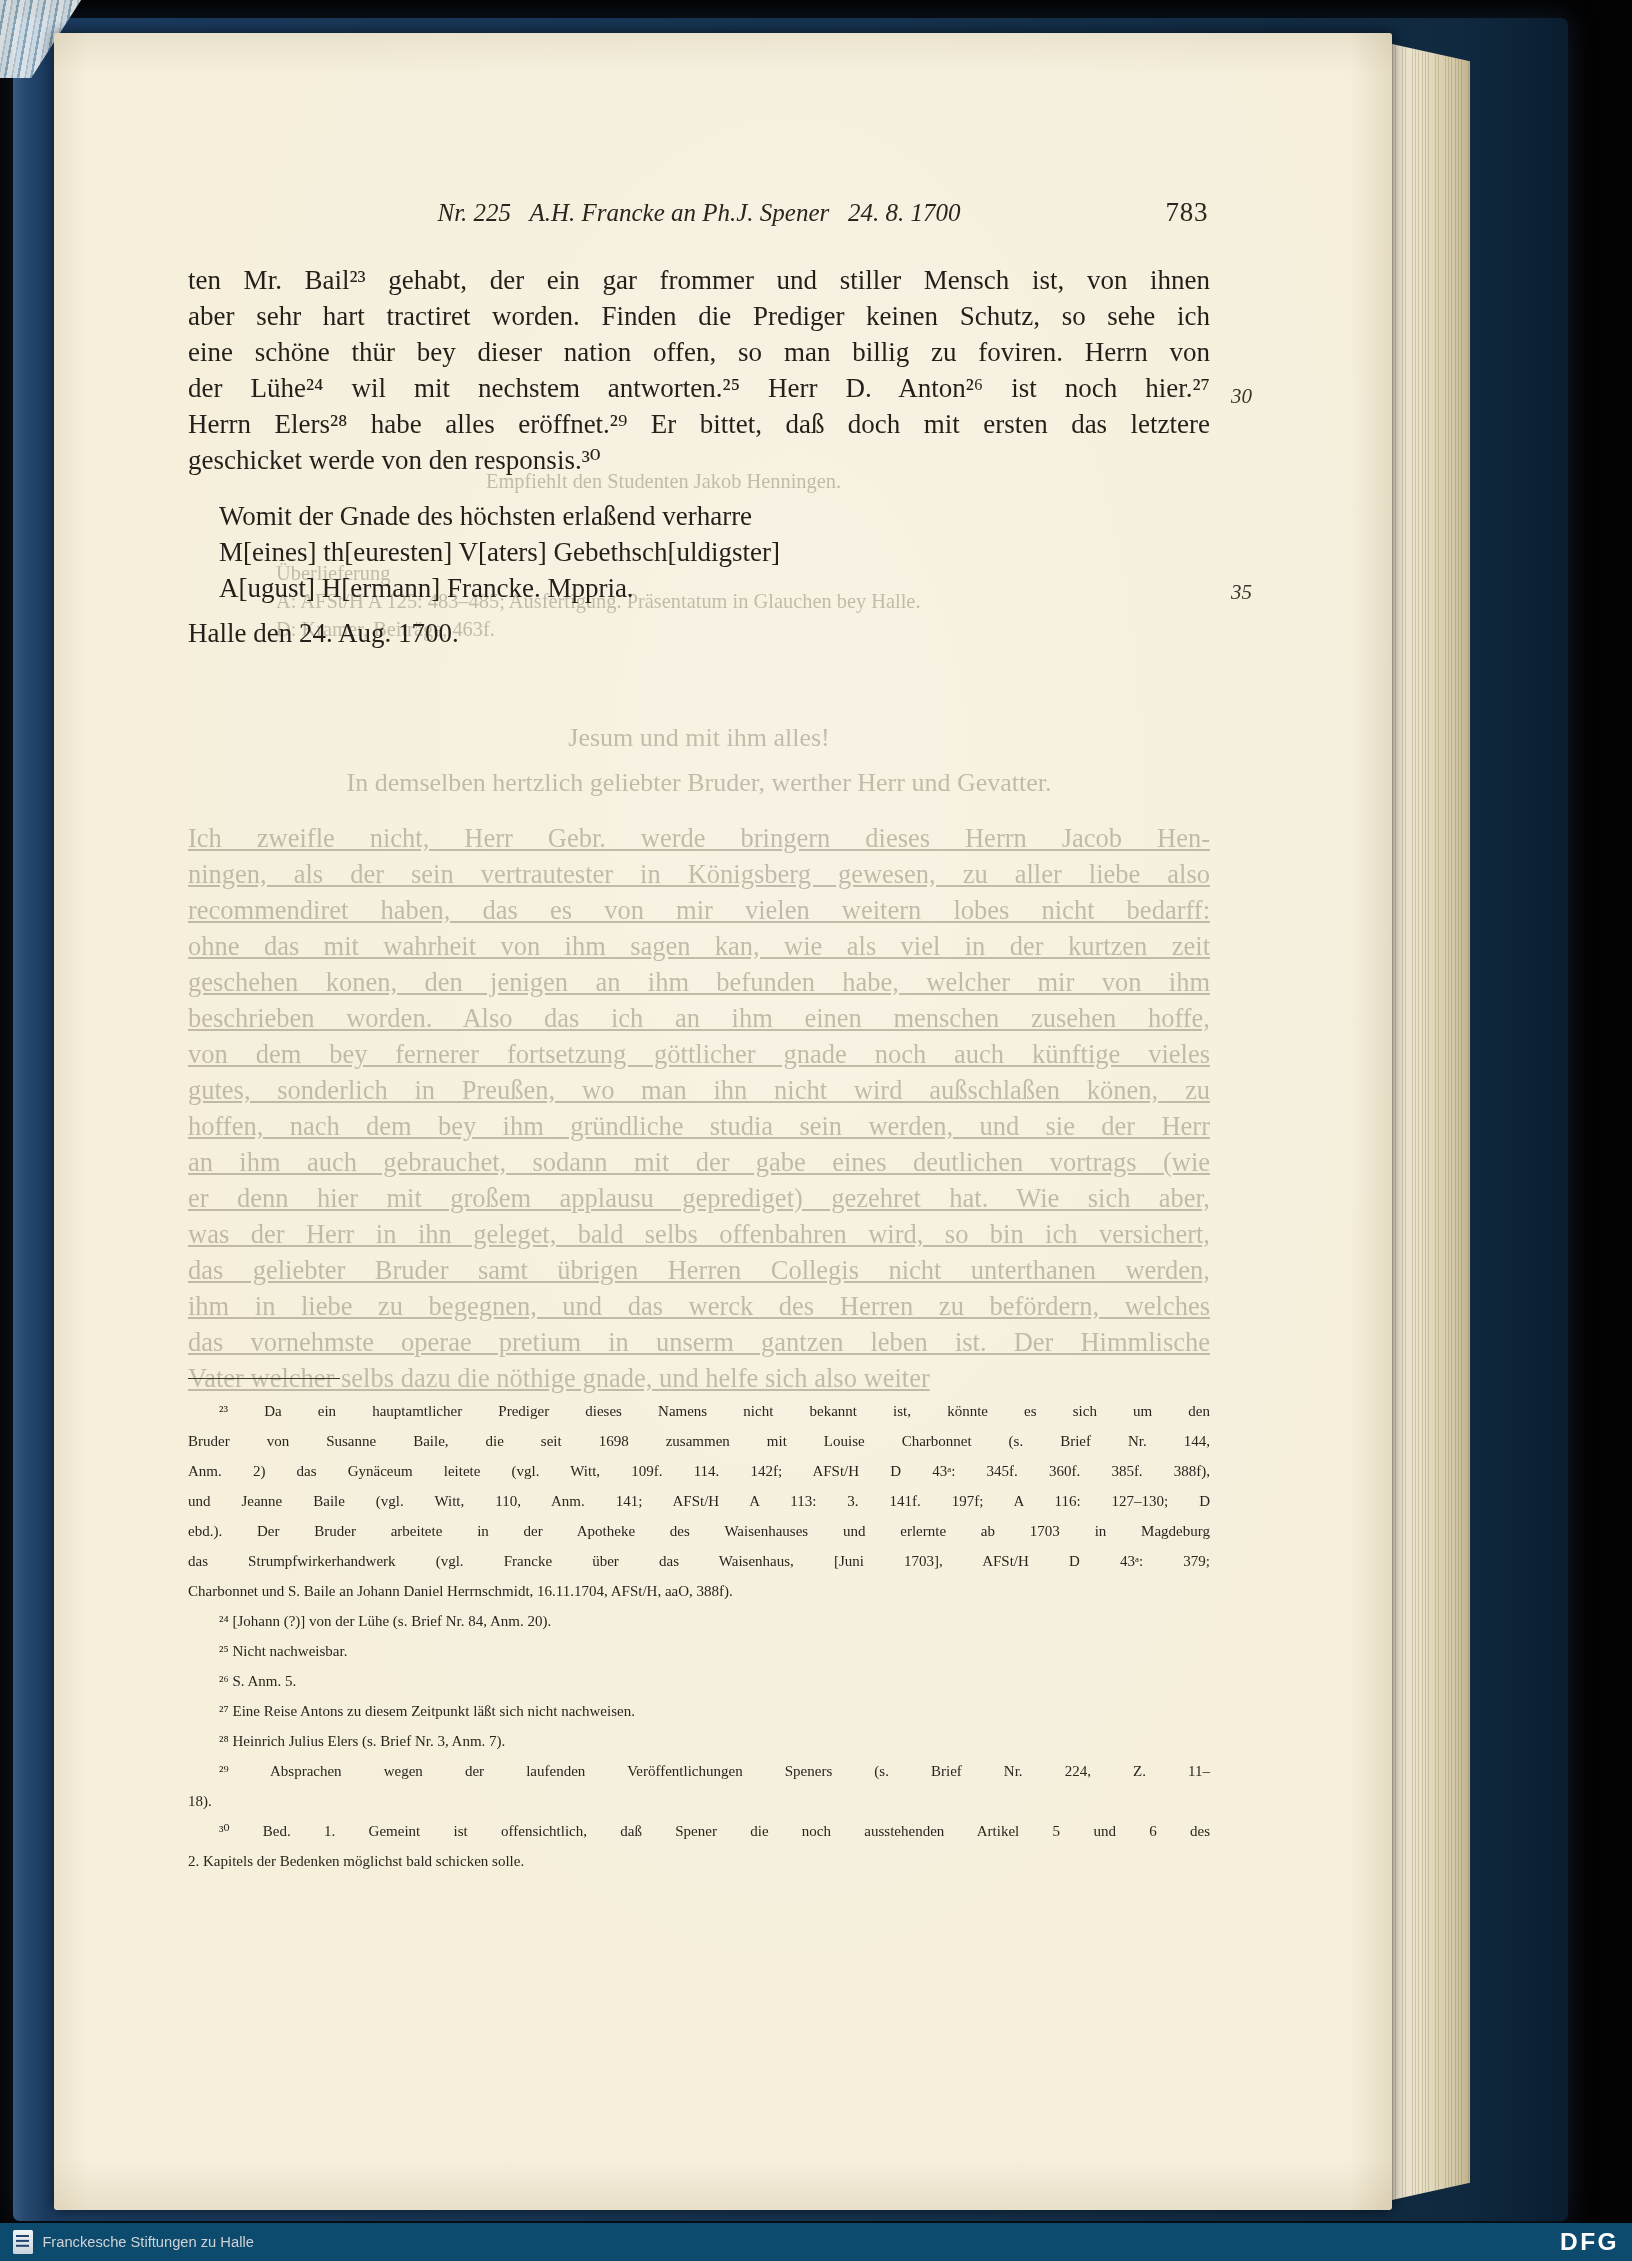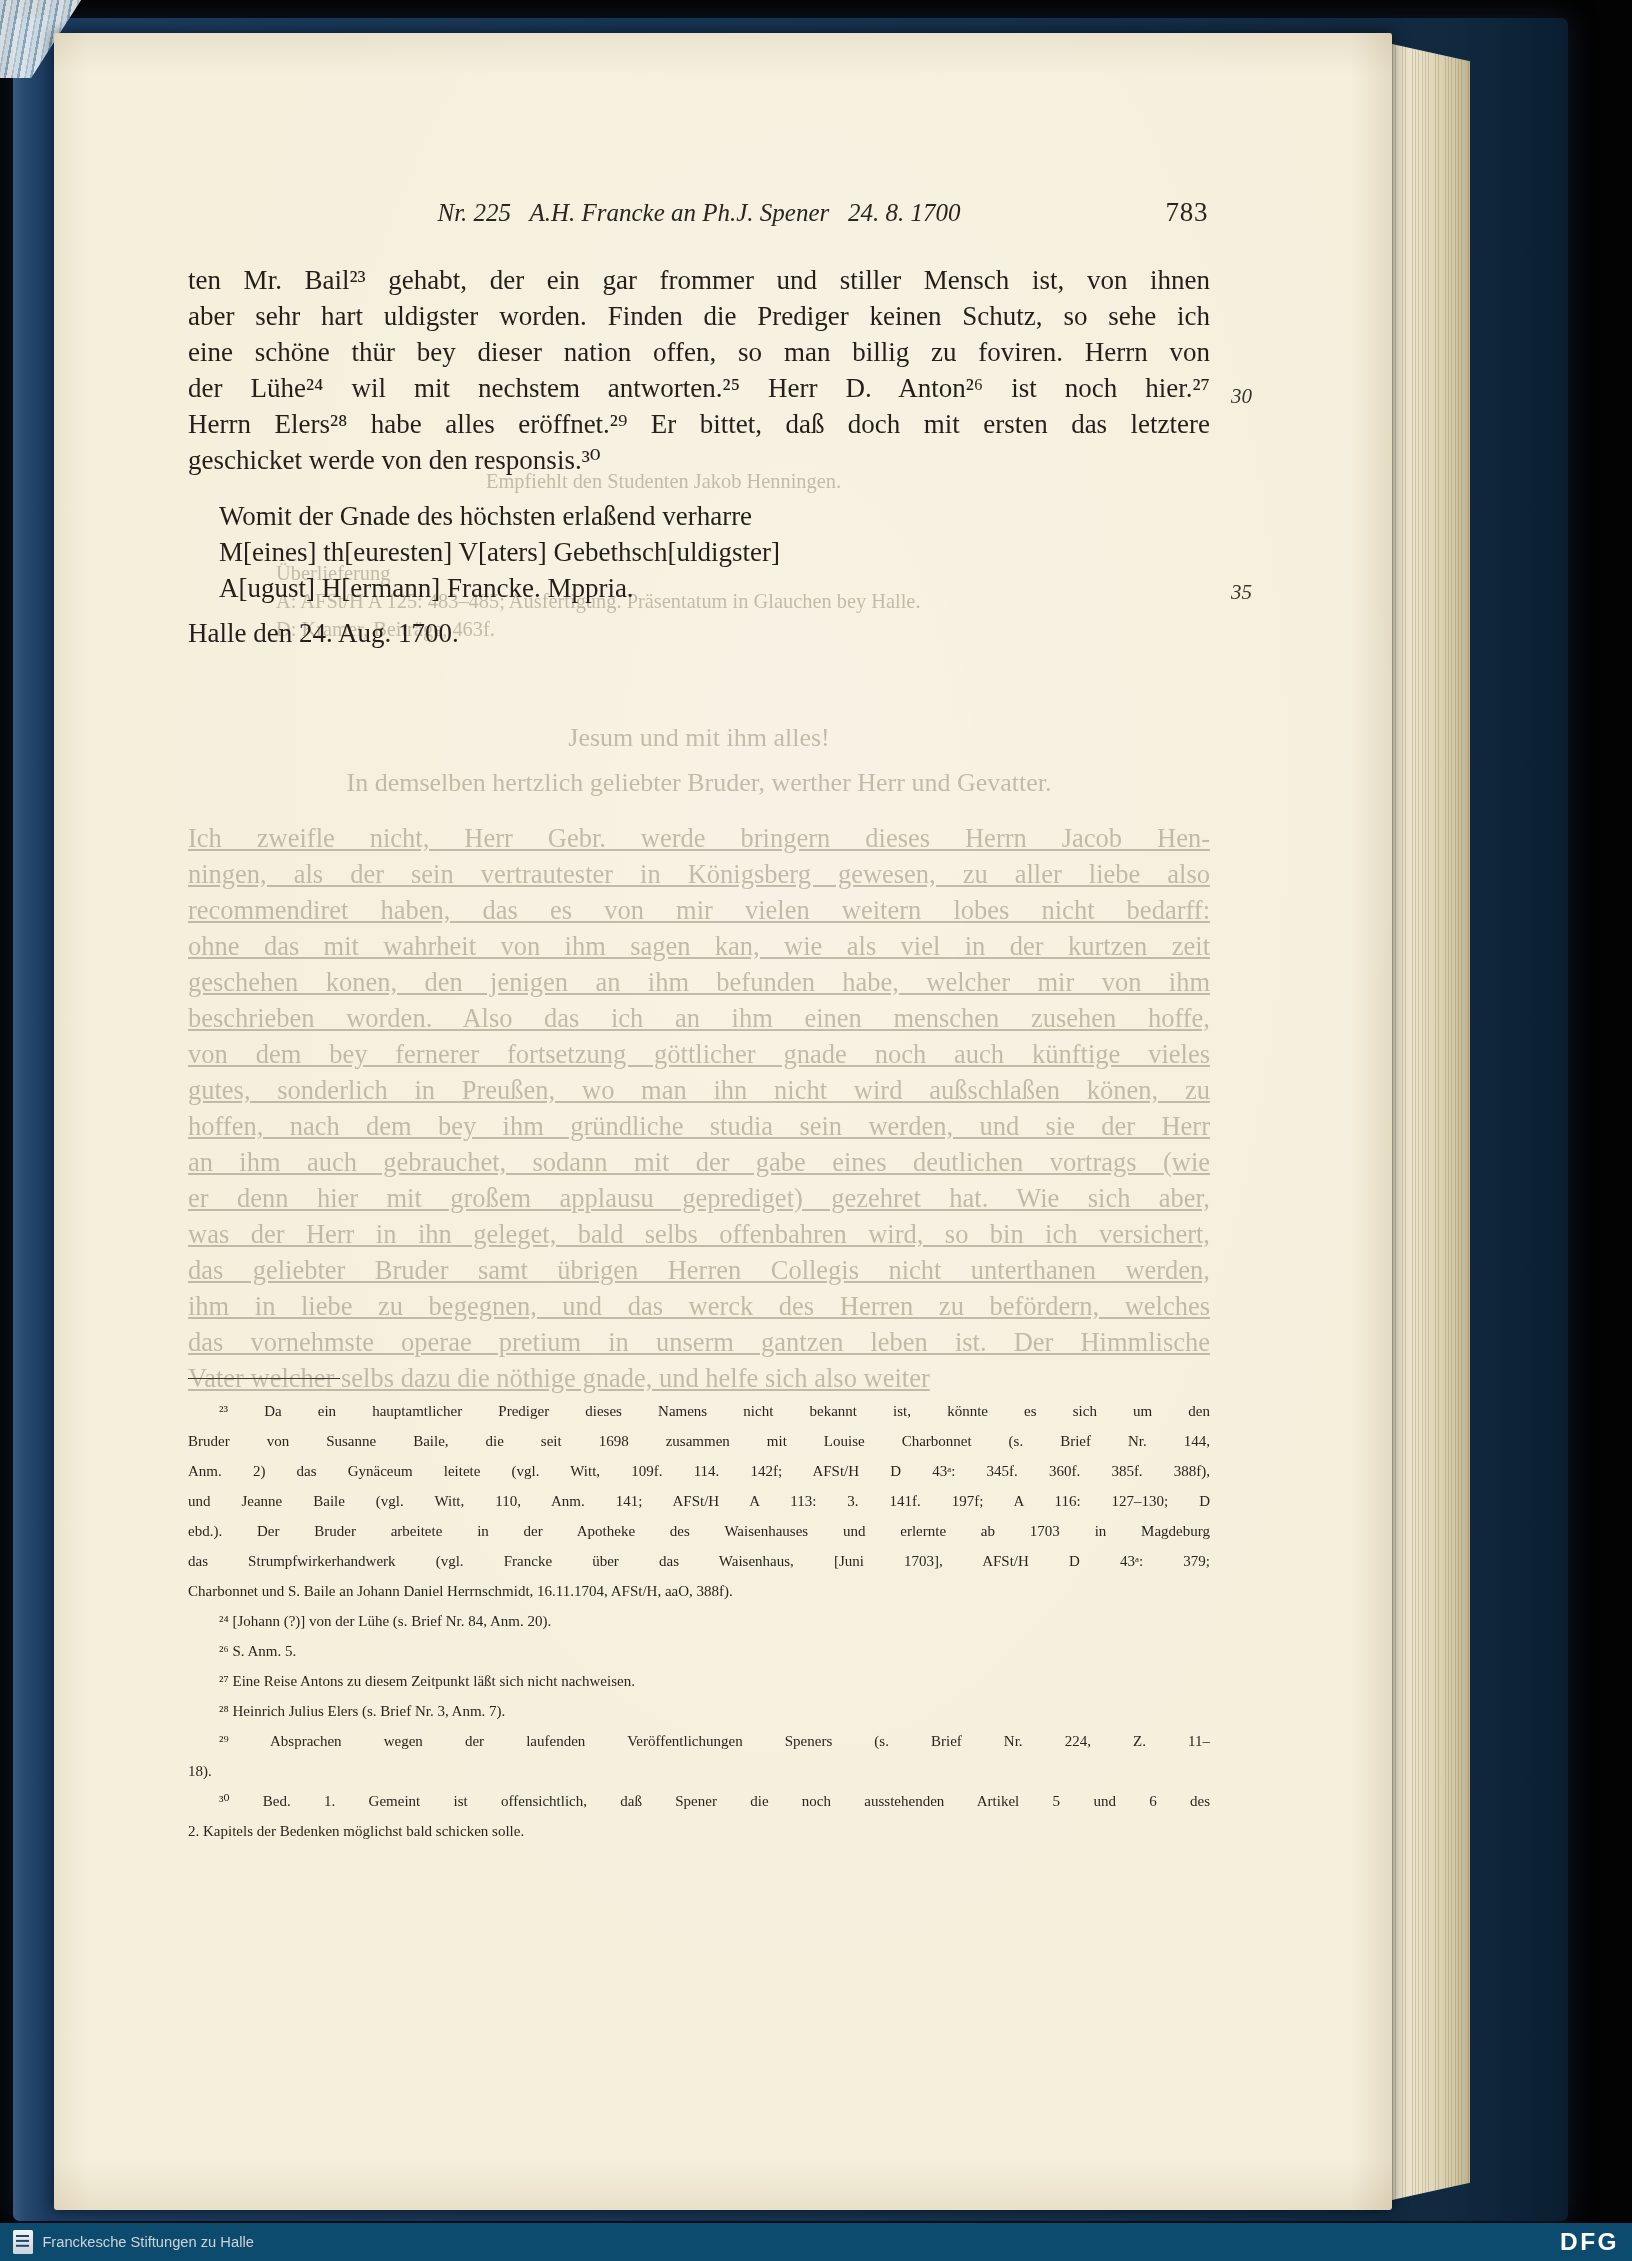--- a/index.html
+++ b/index.html
@@ -154,21 +154,21 @@
 
     <div class="text-col">
 
       <div class="running-head">
         <span class="head-title">Nr. 225   A.H. Francke an Ph.J. Spener   24. 8. 1700</span>
         <span class="page-number">783</span>
       </div>
 
       <div class="body-lines">
           <div class="bline just">ten Mr. Bail²³ gehabt, der ein gar frommer und stiller Mensch ist, von ihnen</div>
-          <div class="bline just">aber sehr hart uldigster worden. Finden die Prediger keinen Schutz, so sehe ich</div>
+          <div class="bline just">aber sehr hart tractiret worden. Finden die Prediger keinen Schutz, so sehe ich</div>
           <div class="bline just">eine schöne thür bey dieser nation offen, so man billig zu foviren. Herrn von</div>
           <div class="bline just">der Lühe²⁴ wil mit nechstem antworten.²⁵ Herr D. Anton²⁶ ist noch hier.²⁷</div>
           <div class="bline just">Herrn Elers²⁸ habe alles eröffnet.²⁹ Er bittet, daß doch mit ersten das letztere</div>
           <div class="bline">geschicket werde von den responsis.³⁰</div>
         </div>
 
       <div class="closing-lines">
           <div class="bline indent">Womit der Gnade des höchsten erlaßend verharre</div>
           <div class="bline indent">M[eines] th[euresten] V[aters] Gebethsch[uldigster]</div>
           <div class="bline indent">A[ugust] H[ermann] Francke. Mppria.</div>
@@ -180,20 +180,21 @@
 
       <div class="footnotes">
           <div class="fn-line first just">²³ Da ein hauptamtlicher Prediger dieses Namens nicht bekannt ist, könnte es sich um den</div>
           <div class="fn-line just">Bruder von Susanne Baile, die seit 1698 zusammen mit Louise Charbonnet (s. Brief Nr. 144,</div>
           <div class="fn-line just">Anm. 2) das Gynäceum leitete (vgl. Witt, 109f. 114. 142f; AFSt/H D 43ᵃ: 345f. 360f. 385f. 388f),</div>
           <div class="fn-line just">und Jeanne Baile (vgl. Witt, 110, Anm. 141; AFSt/H A 113: 3. 141f. 197f; A 116: 127–130; D</div>
           <div class="fn-line just">ebd.). Der Bruder arbeitete in der Apotheke des Waisenhauses und erlernte ab 1703 in Magdeburg</div>
           <div class="fn-line just">das Strumpfwirkerhandwerk (vgl. Francke über das Waisenhaus, [Juni 1703], AFSt/H D 43ᵃ: 379;</div>
           <div class="fn-line">Charbonnet und S. Baile an Johann Daniel Herrnschmidt, 16.11.1704, AFSt/H, aaO, 388f).</div>
           <div class="fn-line first">²⁴ [Johann (?)] von der Lühe (s. Brief Nr. 84, Anm. 20).</div>
+          <div class="fn-line first">²⁵ Nicht nachweisbar.</div>
           <div class="fn-line first">²⁶ S. Anm. 5.</div>
           <div class="fn-line first">²⁷ Eine Reise Antons zu diesem Zeitpunkt läßt sich nicht nachweisen.</div>
           <div class="fn-line first">²⁸ Heinrich Julius Elers (s. Brief Nr. 3, Anm. 7).</div>
           <div class="fn-line first just">²⁹ Absprachen wegen der laufenden Veröffentlichungen Speners (s. Brief Nr. 224, Z. 11–</div>
           <div class="fn-line">18).</div>
           <div class="fn-line first just">³⁰ Bed. 1. Gemeint ist offensichtlich, daß Spener die noch ausstehenden Artikel 5 und 6 des</div>
           <div class="fn-line">2. Kapitels der Bedenken möglichst bald schicken solle.</div>
         </div>
 
     </div>

